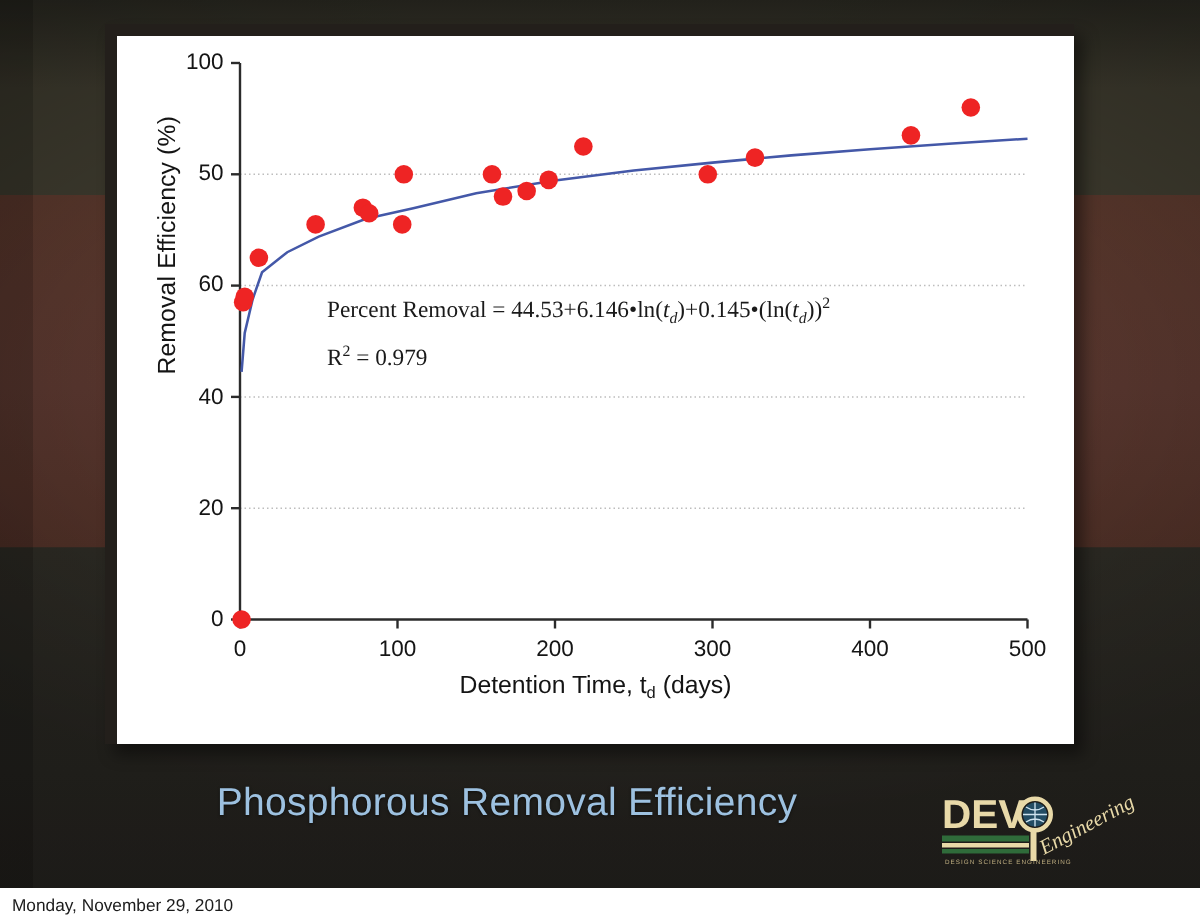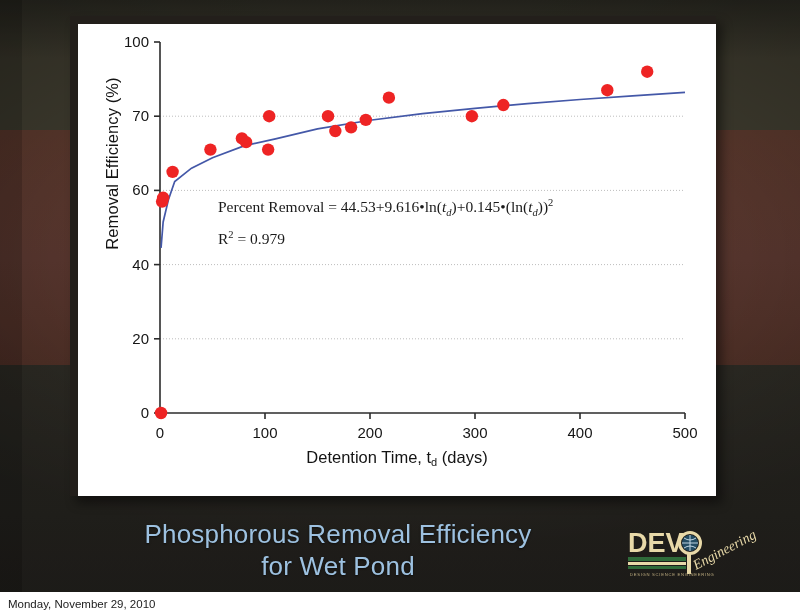--- a/index.html
+++ b/index.html
@@ -205,51 +205,50 @@
 
       <div class="axis-title-y">Removal Efficiency (%)</div>
 
       <div class="axis-title-x">
         <span>Detention Time, t</span><span class="sub">d</span><span> (days)</span>
       </div>
 
       <div id="eqn-main" class="eqn">
         <span>Percent Removal</span>
         <span>=</span>
-        <span>44.53</span><span>+</span><span>9.616</span><span>•</span><span>ln(</span><i>t</i><sub>d</sub><span>)</span><span>+</span><span>0.145</span><span>•</span><span>(ln(</span><i>t</i><sub>d</sub><span>))</span><sup>2</sup>
+        <span>44.53</span><span>+</span><span>6.146</span><span>•</span><span>ln(</span><i>t</i><sub>d</sub><span>)</span><span>+</span><span>0.145</span><span>•</span><span>(ln(</span><i>t</i><sub>d</sub><span>))</span><sup>2</sup>
       </div>
 
       <div id="eqn-r2" class="eqn">
         <span>R</span><sup>2</sup>
         <span>=</span>
         <span>0.979</span>
       </div>
 
       <div id="ytick-labels">
           <div class="ytick-label" style="top: 381px; right: 567px;">0</div>
           <div class="ytick-label" style="top: 306.8px; right: 567px;">20</div>
           <div class="ytick-label" style="top: 232.6px; right: 567px; text-align: right;">40</div>
           <div class="ytick-label" style="top: 158.4px; right: 567px;">60</div>
-          <div class="ytick-label" style="top: 84.2px; right: 567px;">70</div>
+          <div class="ytick-label" style="top: 84.2px; right: 567px;">50</div>
           <div class="ytick-label" style="top: 10px; right: 567px;">100</div>
         </div>
       <div id="xtick-labels">
           <div class="xtick-label" style="left: 52px; top: 401px;">0</div>
           <div class="xtick-label" style="left: 157px; top: 401px;">100</div>
           <div class="xtick-label" style="left: 262px; top: 401px;">200</div>
           <div class="xtick-label" style="left: 367px; top: 401px;">300</div>
           <div class="xtick-label" style="left: 472px; top: 401px;">400</div>
           <div class="xtick-label" style="left: 577px; top: 401px;">500</div>
         </div>
     </div>
   </div>
 
   <div id="slide-title">
     <div>Phosphorous Removal Efficiency</div>
-    <div>for Wet Pond</div>
   </div>
 
   <div id="logo">
     <svg width="138" height="62" viewBox="0 0 138 62">
       <text id="logo-brand" x="4" y="30" font-family="Liberation Sans, sans-serif" font-size="27" font-weight="bold" fill="#e8d9a8">DEV</text>
       <circle cx="66" cy="21" r="10.5" fill="none" stroke="#e8d9a8" stroke-width="3"></circle>
       <circle cx="66" cy="21" r="8" fill="#234c63"></circle>
       <path d="M58 21 h16 M66 13 v16 M60 16 q6 4 12 0 M60 26 q6 -4 12 0" stroke="#cfe3ef" stroke-width="0.9" fill="none"></path>
       <rect x="4" y="35" width="58" height="4" fill="#2f6b3a"></rect>
       <rect x="4" y="40" width="58" height="3" fill="#e8d9a8"></rect>

